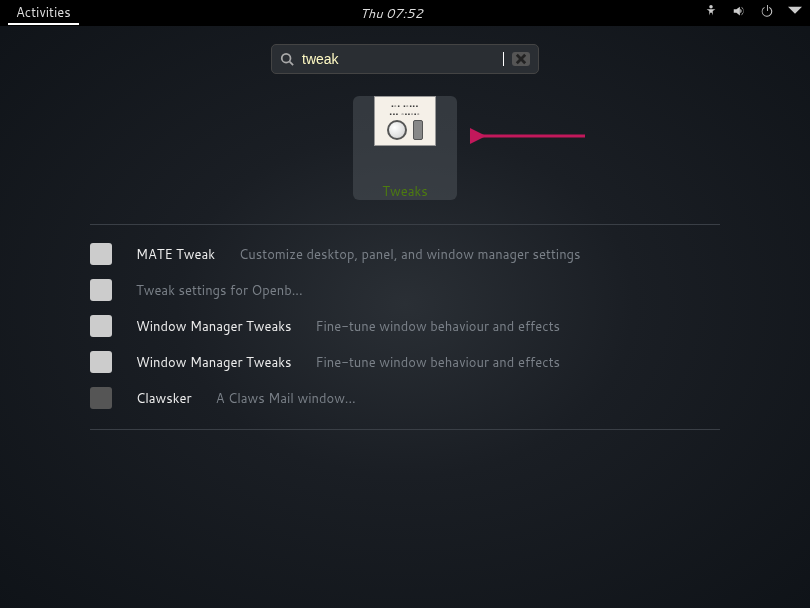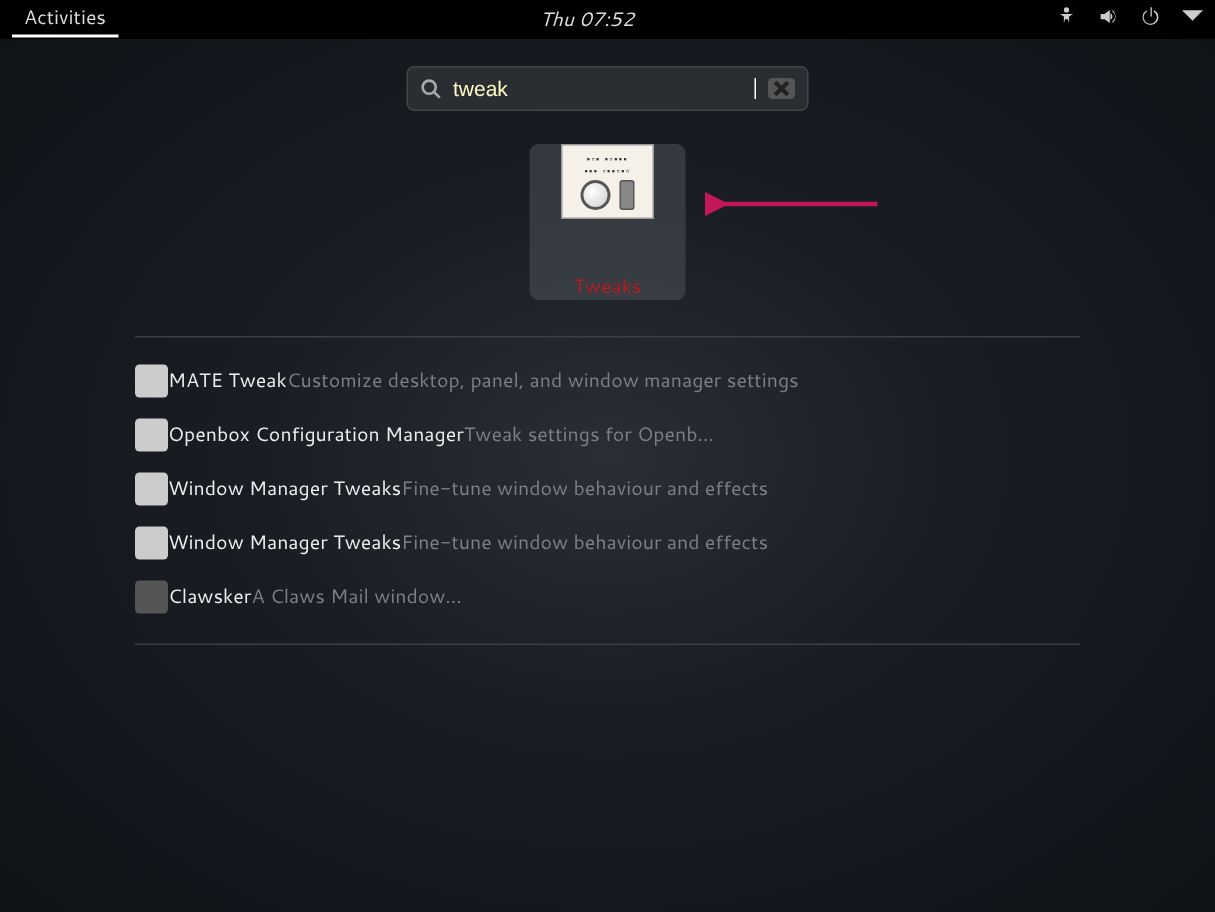--- a/index.html
+++ b/index.html
@@ -113,21 +113,21 @@
       background: radial-gradient(circle at 35% 35%, #fff, #ccc);
     }
     .slider {
       width: 10px; height: 20px;
       background: #888;
       border: 1px solid #555;
       border-radius: 2px;
     }
     .app-label {
       font-size: 13px;
-      color: #b91c1c;
+      color: #4d7c0f;
       margin-top: 28px;
     }
 
     .arrow {
       position: absolute;
       left: 470px;
       top: 126px;
       width: 120px;
       height: 20px;
     }
@@ -165,21 +165,21 @@
     }
     .results-list {
       flex: 1;
       display: flex;
       flex-direction: column;
       gap: 14px;
     }
     .result-row {
       display: flex;
       align-items: center;
-      gap: 0;
+      gap: 24px;
       font-size: 13px;
     }
     .result-icon {
       width: 22px; height: 22px;
       background: #ccc;
       border-radius: 3px;
       flex-shrink: 0;
     }
     .result-icon.dark { background: #555; }
     .result-name { color: #eee; }
@@ -272,21 +272,20 @@
 <div class="results-section">
 
   <div class="results-list">
     <div class="result-row">
       <div class="result-icon"></div>
       <span class="result-name">MATE Tweak</span>
       <span class="result-desc">Customize desktop, panel, and window manager settings</span>
     </div>
     <div class="result-row">
       <div class="result-icon"></div>
-      <span class="result-name">Openbox Configuration Manager</span>
       <span class="result-desc">Tweak settings for Openb...</span>
     </div>
     <div class="result-row">
       <div class="result-icon"></div>
       <span class="result-name">Window Manager Tweaks</span>
       <span class="result-desc">Fine-tune window behaviour and effects</span>
     </div>
     <div class="result-row">
       <div class="result-icon"></div>
       <span class="result-name">Window Manager Tweaks</span>

